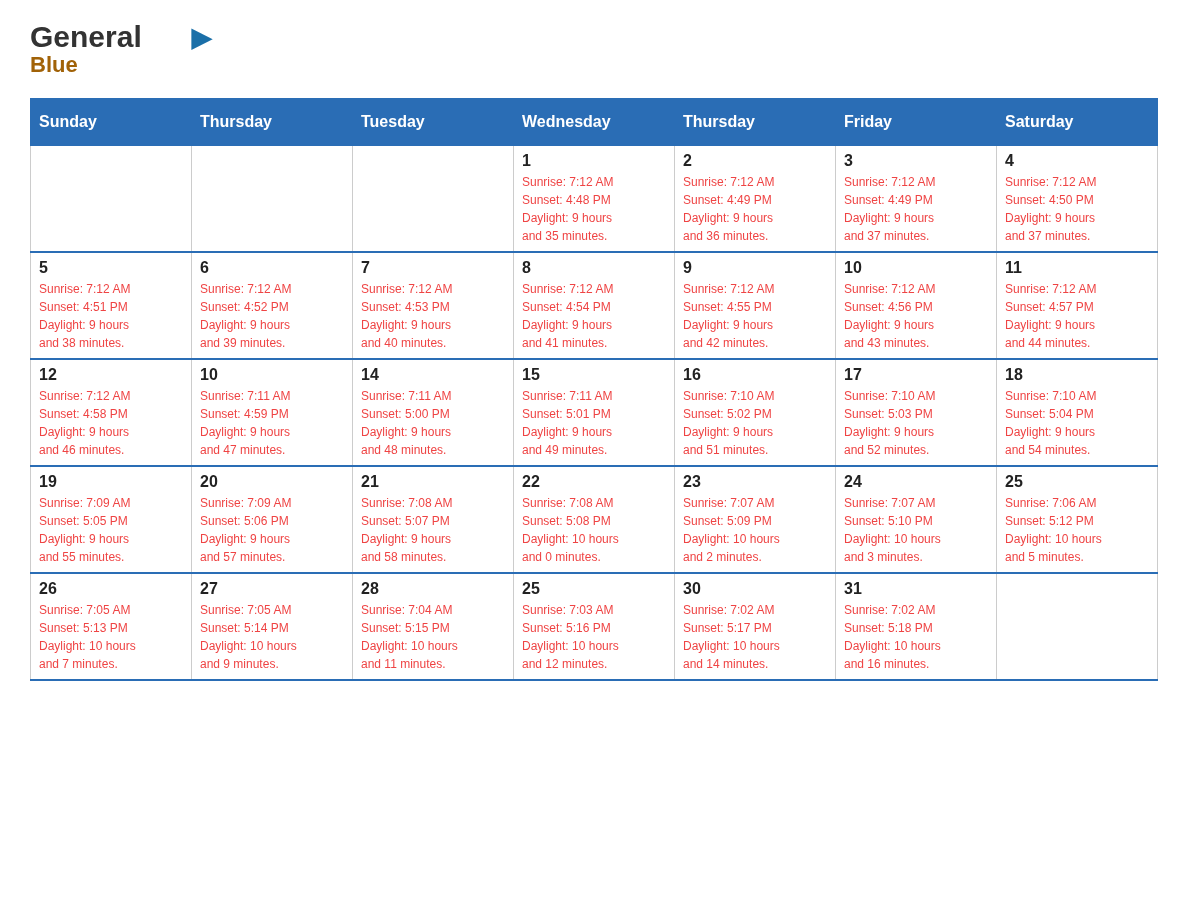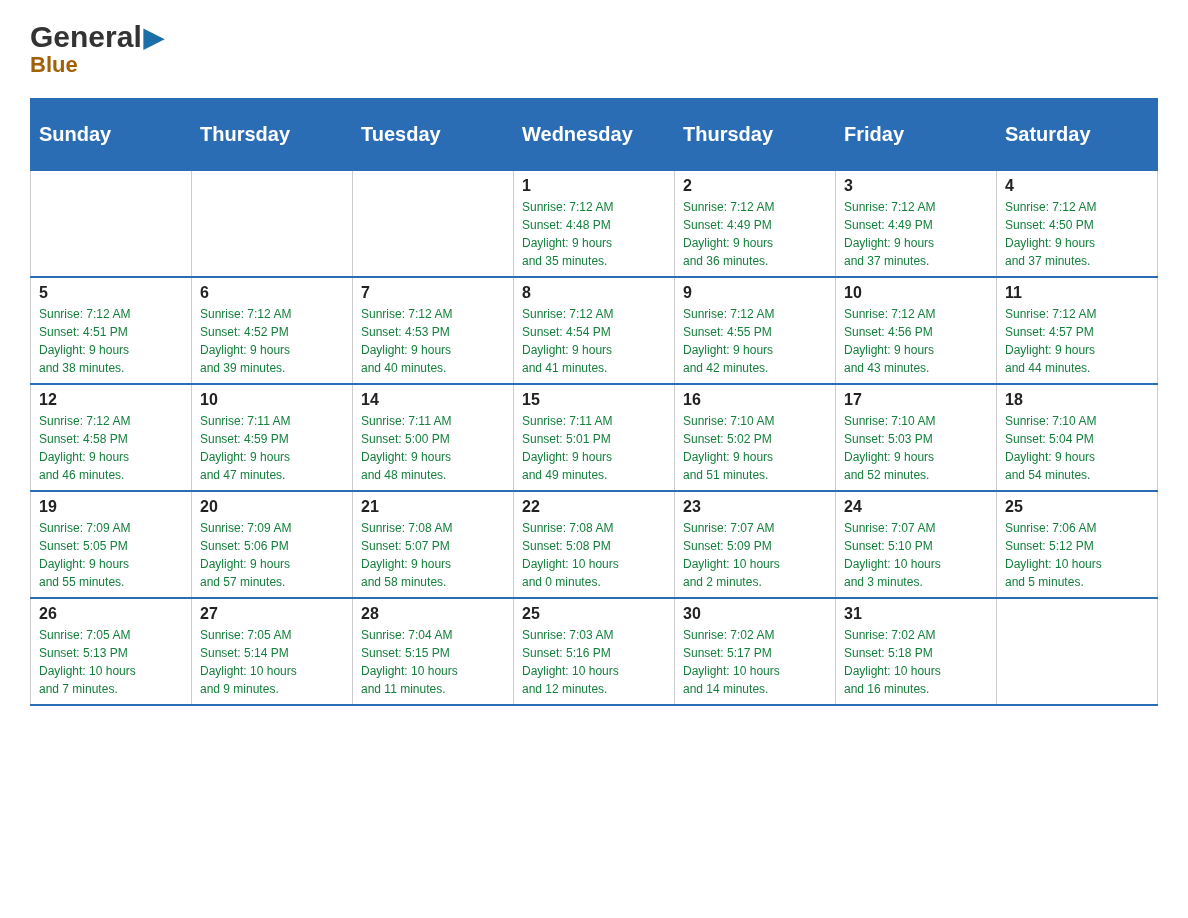--- a/index.html
+++ b/index.html
@@ -34,56 +34,57 @@
       color: #444;
       margin-top: 4px;
     }
     table {
       width: 100%;
       border-collapse: collapse;
     }
     thead th {
       background-color: #2a6db5;
       color: #fff;
-      font-size: 20px;
-      font-weight: bold;
-      padding: 24px 8px;
+      font-size: 16px;
+      font-weight: bold;
+      padding: 14px 8px;
       text-align: left;
       border: 1px solid #2a6db5;
     }
     tbody td {
       border: 1px solid #ccc;
       vertical-align: top;
       padding: 6px 8px;
       width: 14.28%;
       min-height: 90px;
     }
     .day-number {
       font-size: 16px;
       font-weight: bold;
       color: #222;
       margin-bottom: 3px;
     }
     .day-info {
       font-size: 12px;
-      color: #15803d;
+      color: #ef4444;
       line-height: 1.5;
     }
     .empty-cell {
       background: #fff;
     }
     tbody tr {
       border-bottom: 2px solid #2a6db5;
     }
     .logo-line1 {
       font-size: 30px;
       font-weight: bold;
       color: #333;
       display: flex;
       align-items: center;
+      gap: 48px;
     }
     .logo-line2 {
       font-size: 22px;
       font-weight: bold;
       color: #a16207;
       margin-top: -2px;
     }
     .logo-arrow {
       display: inline-block;
       margin-left: 2px;

